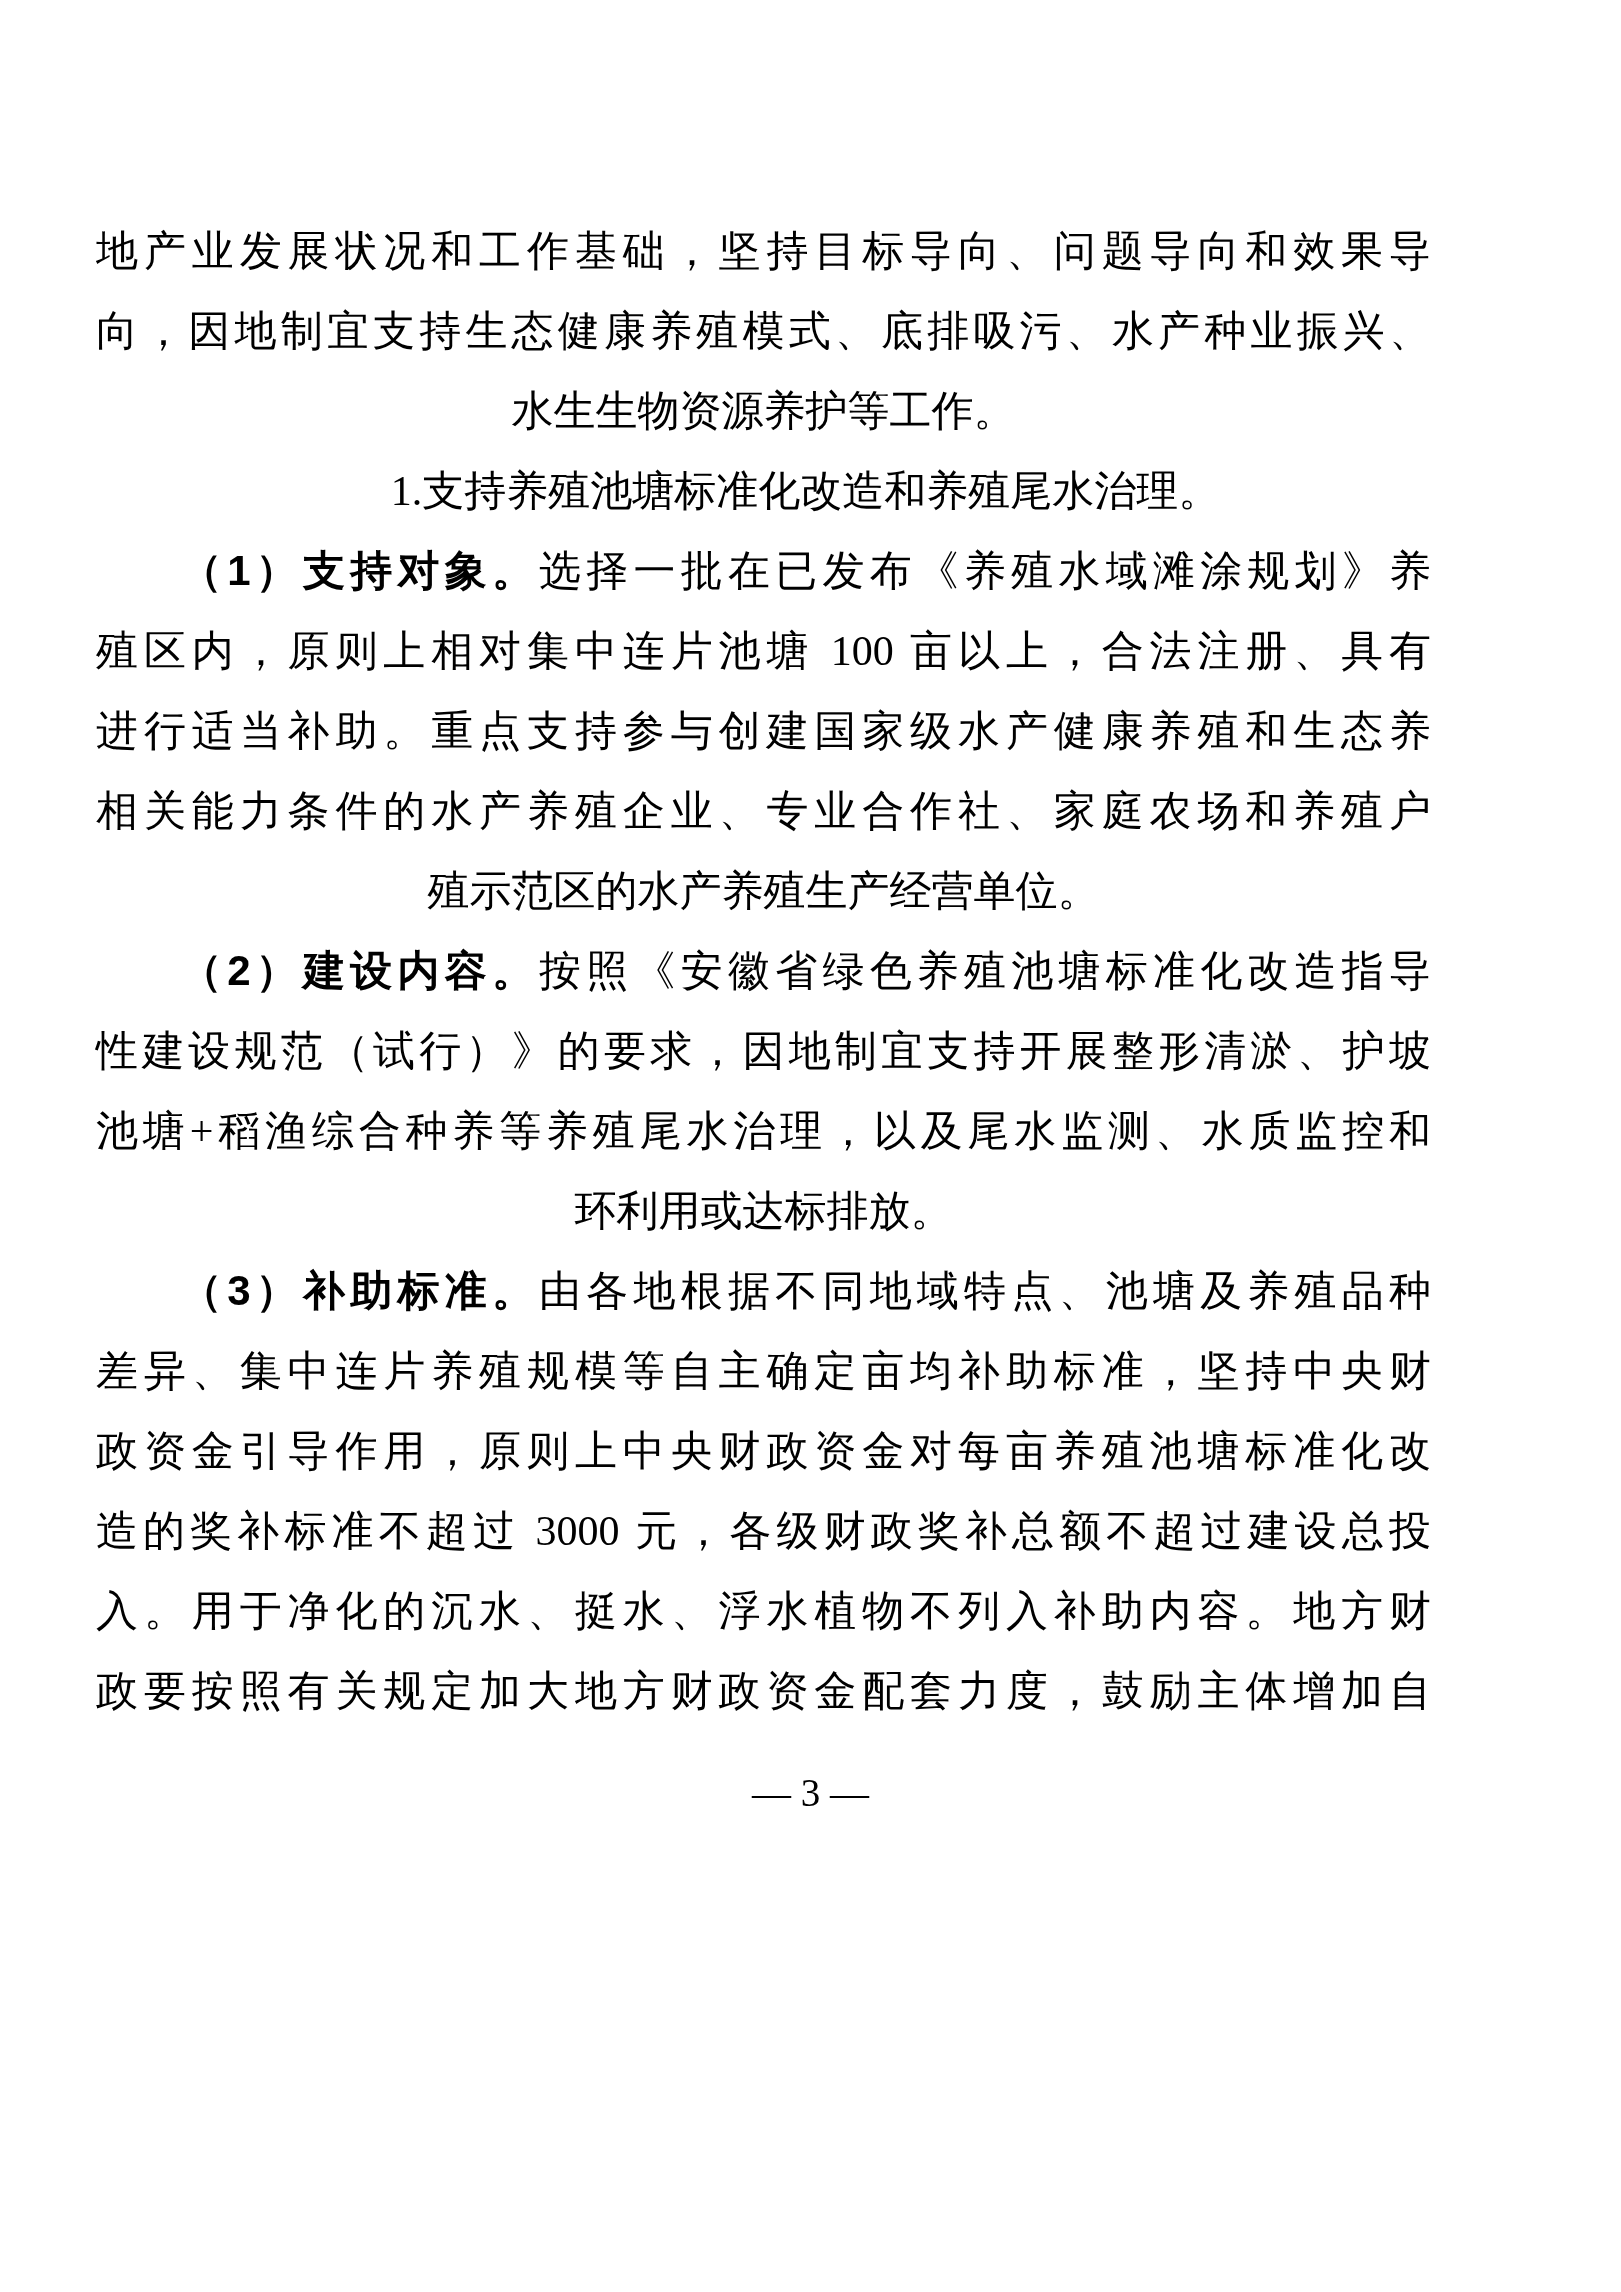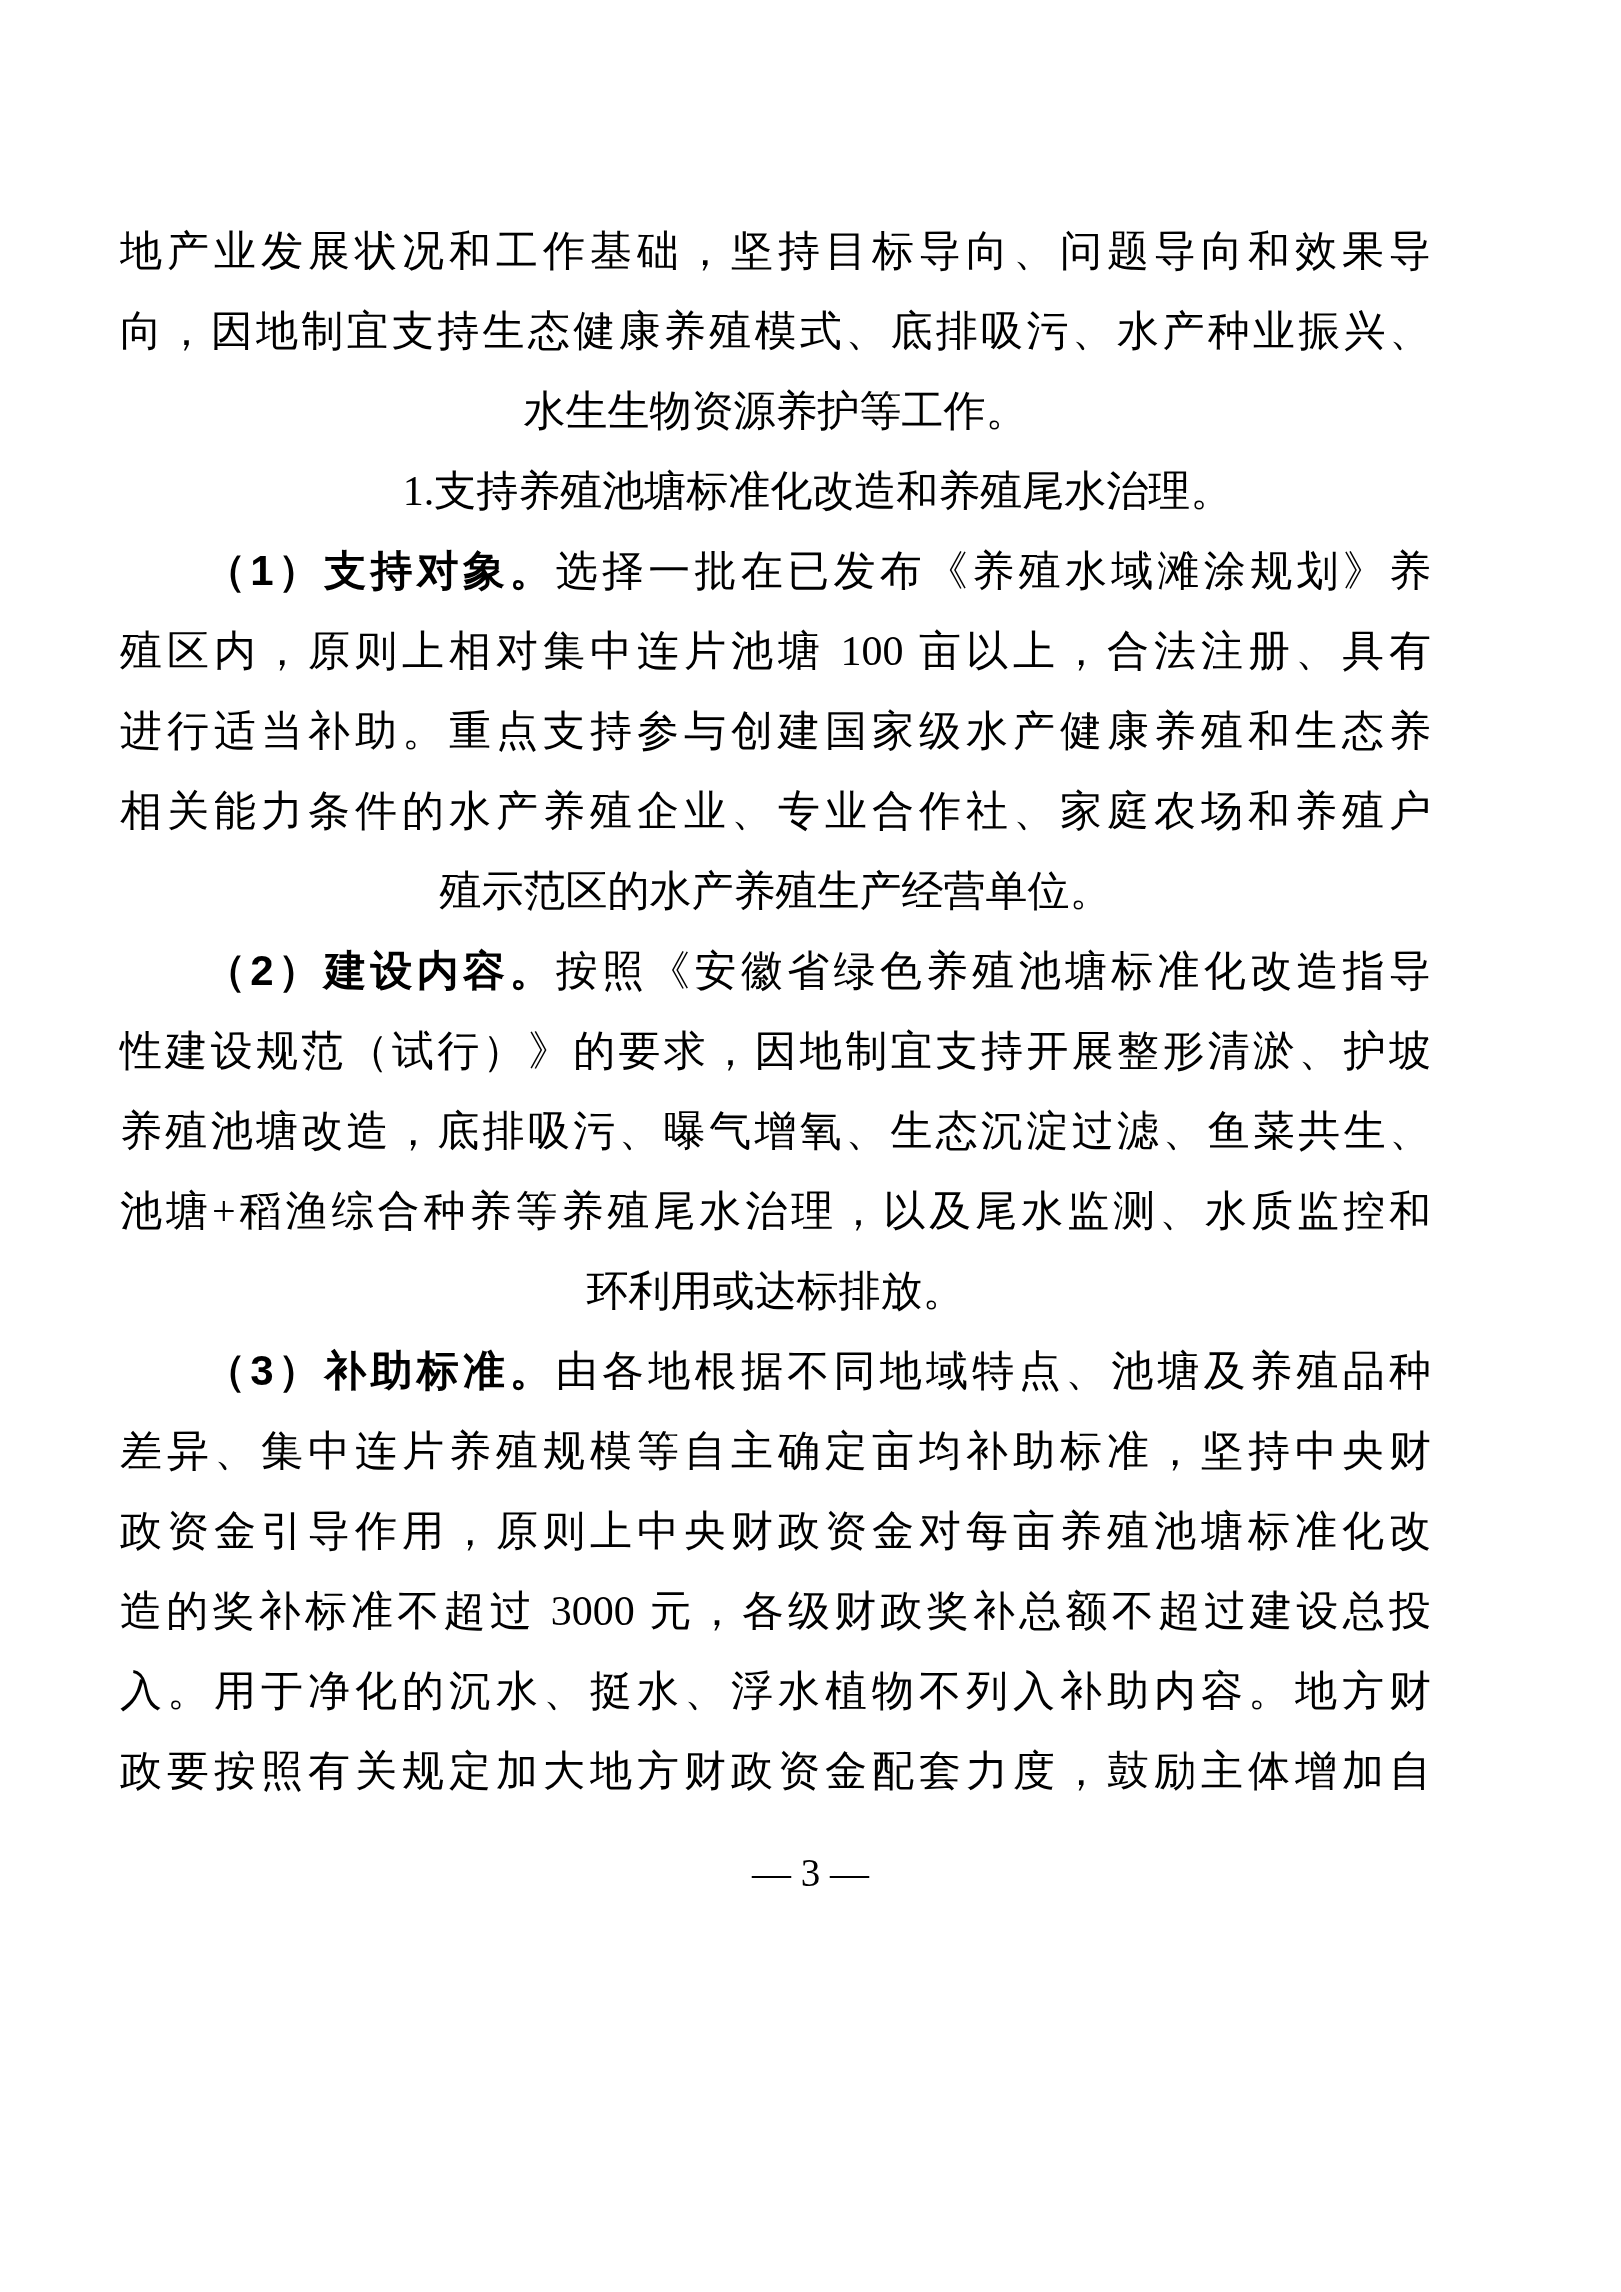--- a/index.html
+++ b/index.html
@@ -11,21 +11,21 @@
     font-family: "Liberation Serif", "DejaVu Serif", serif;
     position: relative;
     overflow: hidden;
   }
   .page {
     width: 1621px;
     height: 2293px;
     background: #ffffff;
   }
   .text-block {
-    padding: 211px 190px 0 120px; 
+    padding: 211px 190px 0 96px; 
   }
   .line {
     font-size: 42px;
     line-height: 80px;
     height: 80px;
     white-space: nowrap;
     text-align: center;
     letter-spacing: 0;
   }
   .line.fill {
@@ -65,21 +65,20 @@
       <div class="line fill"><span class="seg">向，因地制宜支持生态健康养殖模式、底排吸污、水产种业振兴、</span></div>
       <div class="line"><span class="seg">水生生物资源养护等工作。</span></div>
       <div class="line indent-2"><span class="seg seg-kai">1.支持养殖池塘标准化改造和养殖尾水治理。</span></div>
       <div class="line fill indent-2"><span class="seg seg-hei">（1）支持对象。</span><span class="seg">选择一批在已发布《养殖水域滩涂规划》养</span></div>
       <div class="line fill"><span class="seg">殖区内，原则上相对集中连片池塘 100 亩以上，合法注册、具有</span></div>
       <div class="line fill"><span class="seg">进行适当补助。重点支持参与创建国家级水产健康养殖和生态养</span></div>
       <div class="line fill"><span class="seg">相关能力条件的水产养殖企业、专业合作社、家庭农场和养殖户</span></div>
       <div class="line"><span class="seg">殖示范区的水产养殖生产经营单位。</span></div>
       <div class="line fill indent-2"><span class="seg seg-hei">（2）建设内容。</span><span class="seg">按照《安徽省绿色养殖池塘标准化改造指导</span></div>
       <div class="line fill"><span class="seg">性建设规范（试行）》的要求，因地制宜支持开展整形清淤、护坡</span></div>
-      <div class="line fill"><span class="seg">养殖池塘改造，底排吸污、曝气增氧、生态沉淀过滤、鱼菜共生、</span></div>
       <div class="line fill"><span class="seg">池塘+稻渔综合种养等养殖尾水治理，以及尾水监测、水质监控和</span></div>
       <div class="line"><span class="seg">环利用或达标排放。</span></div>
       <div class="line fill indent-2"><span class="seg seg-hei">（3）补助标准。</span><span class="seg">由各地根据不同地域特点、池塘及养殖品种</span></div>
       <div class="line fill"><span class="seg">差异、集中连片养殖规模等自主确定亩均补助标准，坚持中央财</span></div>
       <div class="line fill"><span class="seg">政资金引导作用，原则上中央财政资金对每亩养殖池塘标准化改</span></div>
       <div class="line fill"><span class="seg">造的奖补标准不超过 3000 元，各级财政奖补总额不超过建设总投</span></div>
       <div class="line fill"><span class="seg">入。用于净化的沉水、挺水、浮水植物不列入补助内容。地方财</span></div>
       <div class="line fill"><span class="seg">政要按照有关规定加大地方财政资金配套力度，鼓励主体增加自</span></div>
     </section>
   <footer class="page-footer">

